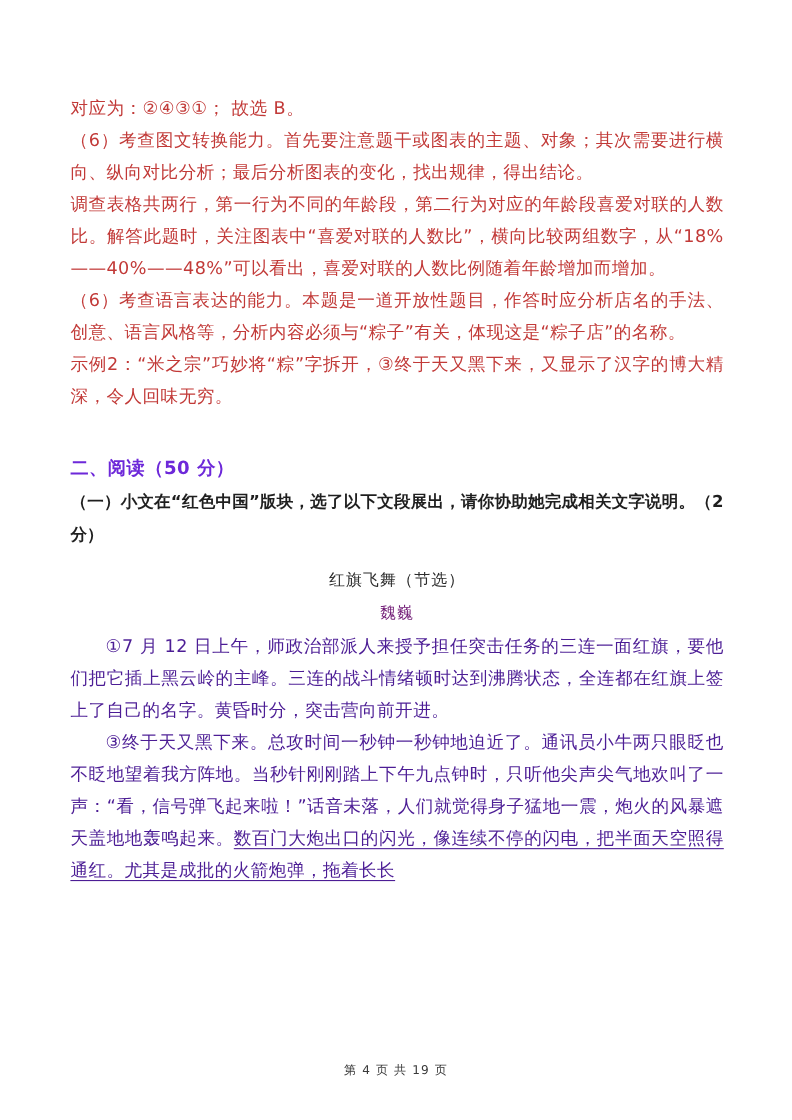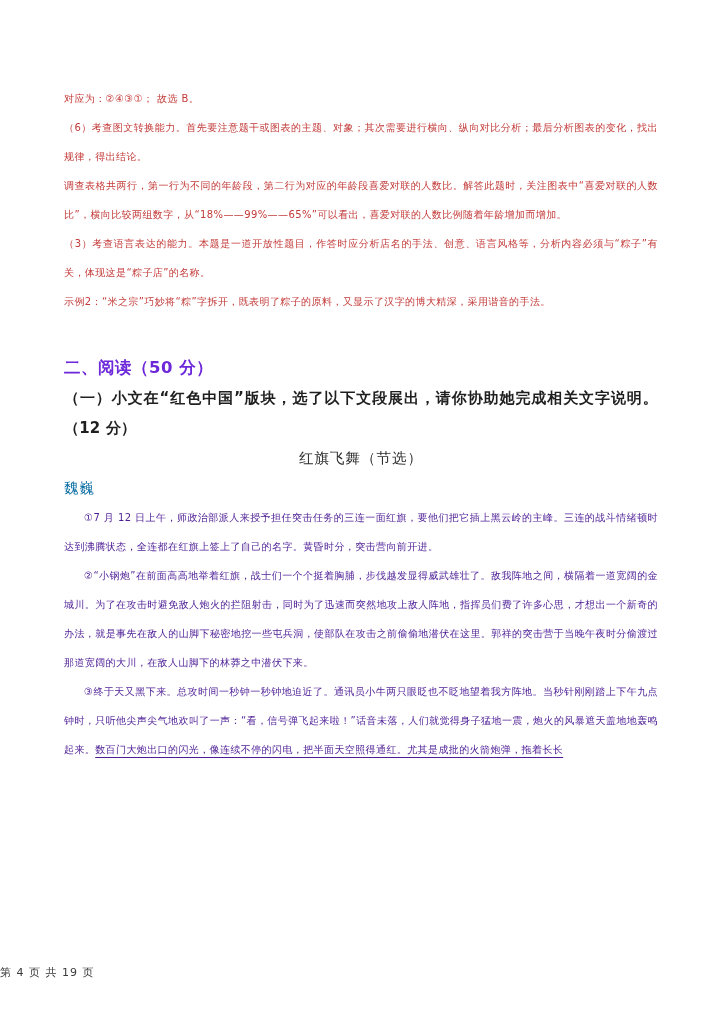--- a/index.html
+++ b/index.html
@@ -12,21 +12,21 @@
     font-family: "DejaVu Sans", "Liberation Sans", sans-serif;
     overflow: hidden;
   }
   .content {
     position: absolute;
     left: 64px;
     top: 84px;
     width: 594px;
   }
   .para {
-    font-size: 10px;
+    font-size: 16px;
     line-height: 29px;
     text-align: justify;
     text-justify: inter-ideograph;
     letter-spacing: 0.4px;
   }
   .answer-block .para { color: #c23a38; }
   .reading-heading {
     margin-top: 37px;
     color: #6d28d9;
     font-size: 16.5px;
@@ -37,75 +37,76 @@
   .reading-subheading {
     color: #1f1f1f;
     font-size: 15px;
     font-weight: bold;
     line-height: 30px;
     text-align: justify;
     text-justify: inter-ideograph;
     letter-spacing: 0.2px;
   }
   .passage-title {
-    margin-top: 0;
+    margin-top: 12px;
     color: #2c2c2c;
     font-size: 14.5px;
     line-height: 30px;
     text-align: center;
     letter-spacing: 1px;
   }
   .passage-author {
-    color: #0369a1;
+    color: #701a75;
     font-size: 14.5px;
     line-height: 30px;
+    text-align: center;
     letter-spacing: 1px;
   }
   .passage-para {
     color: #4c1d95;
     text-indent: 2em;
   }
   .passage-para .underlined {
     text-decoration: underline;
     text-underline-offset: 4px;
   }
   .page-footer {
     position: absolute;
     bottom: 38px;
     left: 0;
     width: 100%;
+    text-align: center;
     font-size: 11px;
     color: #3a3a3a;
     letter-spacing: 1px;
   }
 </style>
 </head>
 <body>
 
 <div class="page">
   <div class="content">
 
     <div class="answer-block">
       <p class="para">对应为：②④③①；  故选 B。</p>
       <p class="para">（6）考查图文转换能力。首先要注意题干或图表的主题、对象；其次需要进行横向、纵向对比分析；最后分析图表的变化，找出规律，得出结论。</p>
-      <p class="para">调查表格共两行，第一行为不同的年龄段，第二行为对应的年龄段喜爱对联的人数比。解答此题时，关注图表中“喜爱对联的人数比”，横向比较两组数字，从“18%——99%——65%”可以看出，喜爱对联的人数比例随着年龄增加而增加。</p>
-      <p class="para">（3）考查语言表达的能力。本题是一道开放性题目，作答时应分析店名的手法、创意、语言风格等，分析内容必须与“粽子”有关，体现这是“粽子店”的名称。</p>
-      <p class="para">示例2：“米之宗”巧妙将“粽”字拆开，既表明了粽子的原料，又显示了汉字的博大精深，采用谐音的手法。</p>
+      <p class="para">调查表格共两行，第一行为不同的年龄段，第二行为对应的年龄段喜爱对联的人数比。解答此题时，关注图表中“喜爱对联的人数比”，横向比较两组数字，从“18%——40%——48%”可以看出，喜爱对联的人数比例随着年龄增加而增加。</p>
+      <p class="para">（6）考查语言表达的能力。本题是一道开放性题目，作答时应分析店名的手法、创意、语言风格等，分析内容必须与“粽子”有关，体现这是“粽子店”的名称。</p>
+      <p class="para">示例2：“米之宗”巧妙将“粽”字拆开，③终于天又黑下来，又显示了汉字的博大精深，令人回味无穷。</p>
     </div>
 
     <div class="reading-heading">二、阅读（50 分）</div>
 
-    <div class="reading-subheading">（一）小文在“红色中国”版块，选了以下文段展出，请你协助她完成相关文字说明。（12 分）</div>
+    <div class="reading-subheading">（一）小文在“红色中国”版块，选了以下文段展出，请你协助她完成相关文字说明。（2 分）</div>
 
     <div class="passage-title">红旗飞舞（节选）</div>
 
     <div class="passage-author">魏巍</div>
 
     <div class="passage-block">
       <p class="para passage-para">①7 月 12 日上午，师政治部派人来授予担任突击任务的三连一面红旗，要他们把它插上黑云岭的主峰。三连的战斗情绪顿时达到沸腾状态，全连都在红旗上签上了自己的名字。黄昏时分，突击营向前开进。</p>
-      <p class="para passage-para">②“小钢炮”在前面高高地举着红旗，战士们一个个挺着胸脯，步伐越发显得威武雄壮了。敌我阵地之间，横隔着一道宽阔的金城川。为了在攻击时避免敌人炮火的拦阻射击，同时为了迅速而突然地攻上敌人阵地，指挥员们费了许多心思，才想出一个新奇的办法，就是事先在敌人的山脚下秘密地挖一些屯兵洞，使部队在攻击之前偷偷地潜伏在这里。郭祥的突击营于当晚午夜时分偷渡过那道宽阔的大川，在敌人山脚下的林莽之中潜伏下来。</p>
       <p class="para passage-para"><span>③终于天又黑下来。总攻时间一秒钟一秒钟地迫近了。通讯员小牛两只眼眨也不眨地望着我方阵地。当秒针刚刚踏上下午九点钟时，只听他尖声尖气地欢叫了一声：“看，信号弹飞起来啦！”话音未落，人们就觉得身子猛地一震，炮火的风暴遮天盖地地轰鸣起来。</span><span class="underlined">数百门大炮出口的闪光，像连续不停的闪电，把半面天空照得通红。尤其是成批的火箭炮弹，拖着长长</span></p>
     </div>
 
   </div>
 
   <div class="page-footer">第 4 页 共 19 页</div>
 </div>
 
 </body></html>

